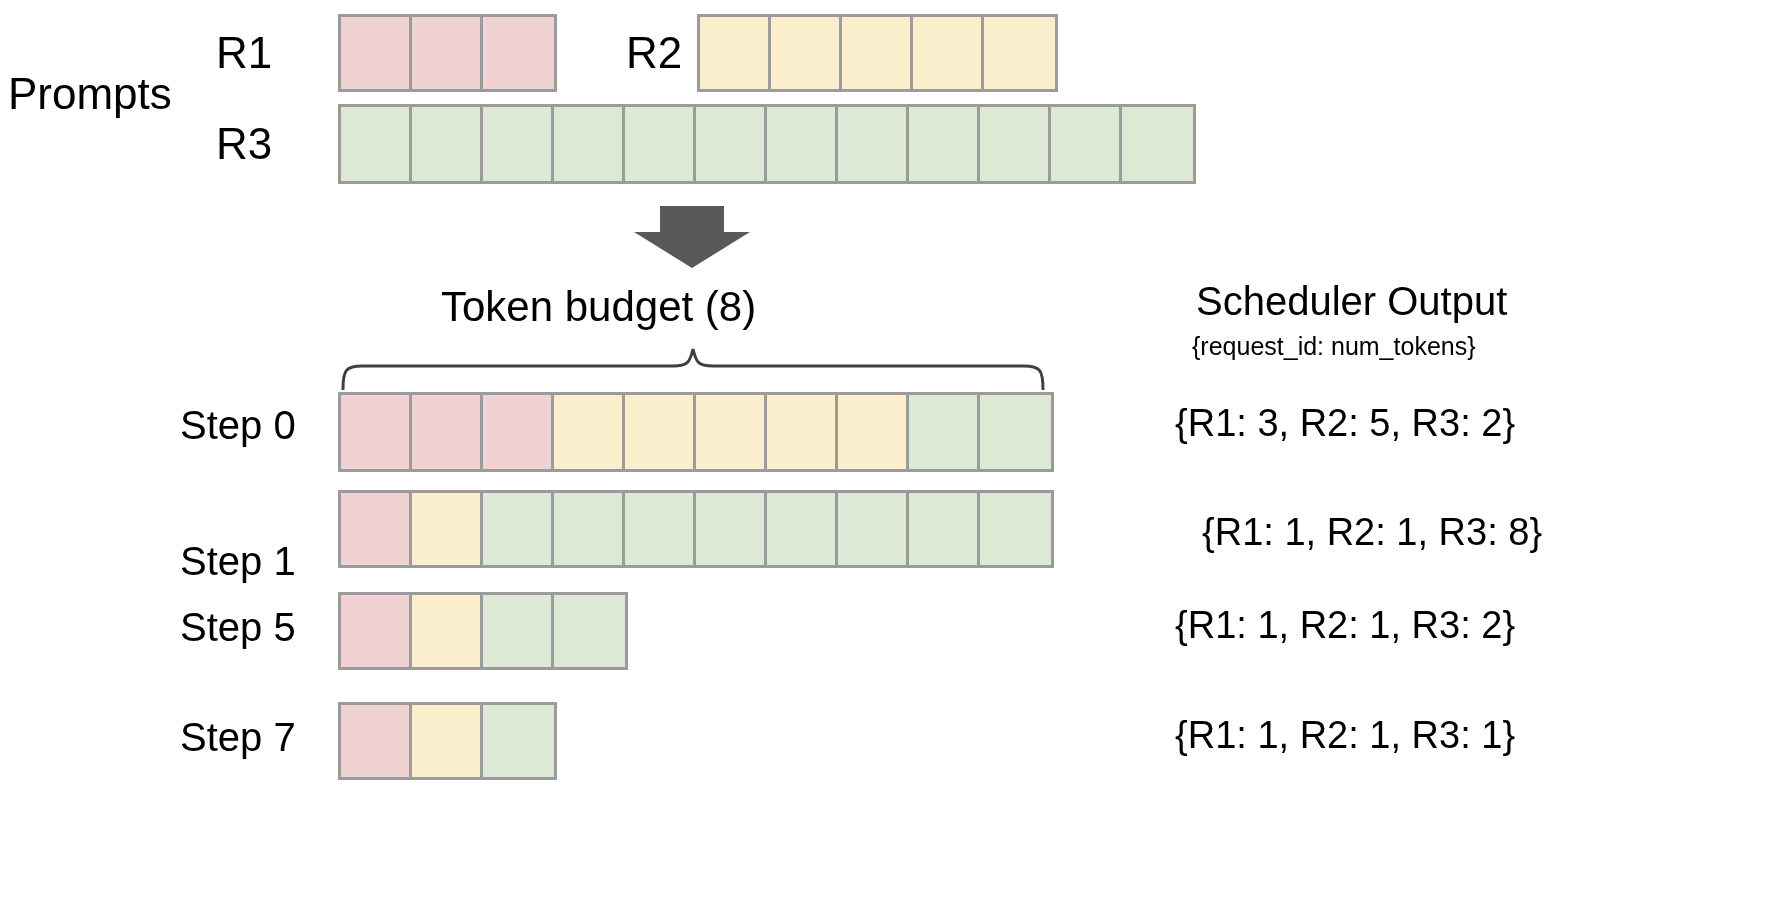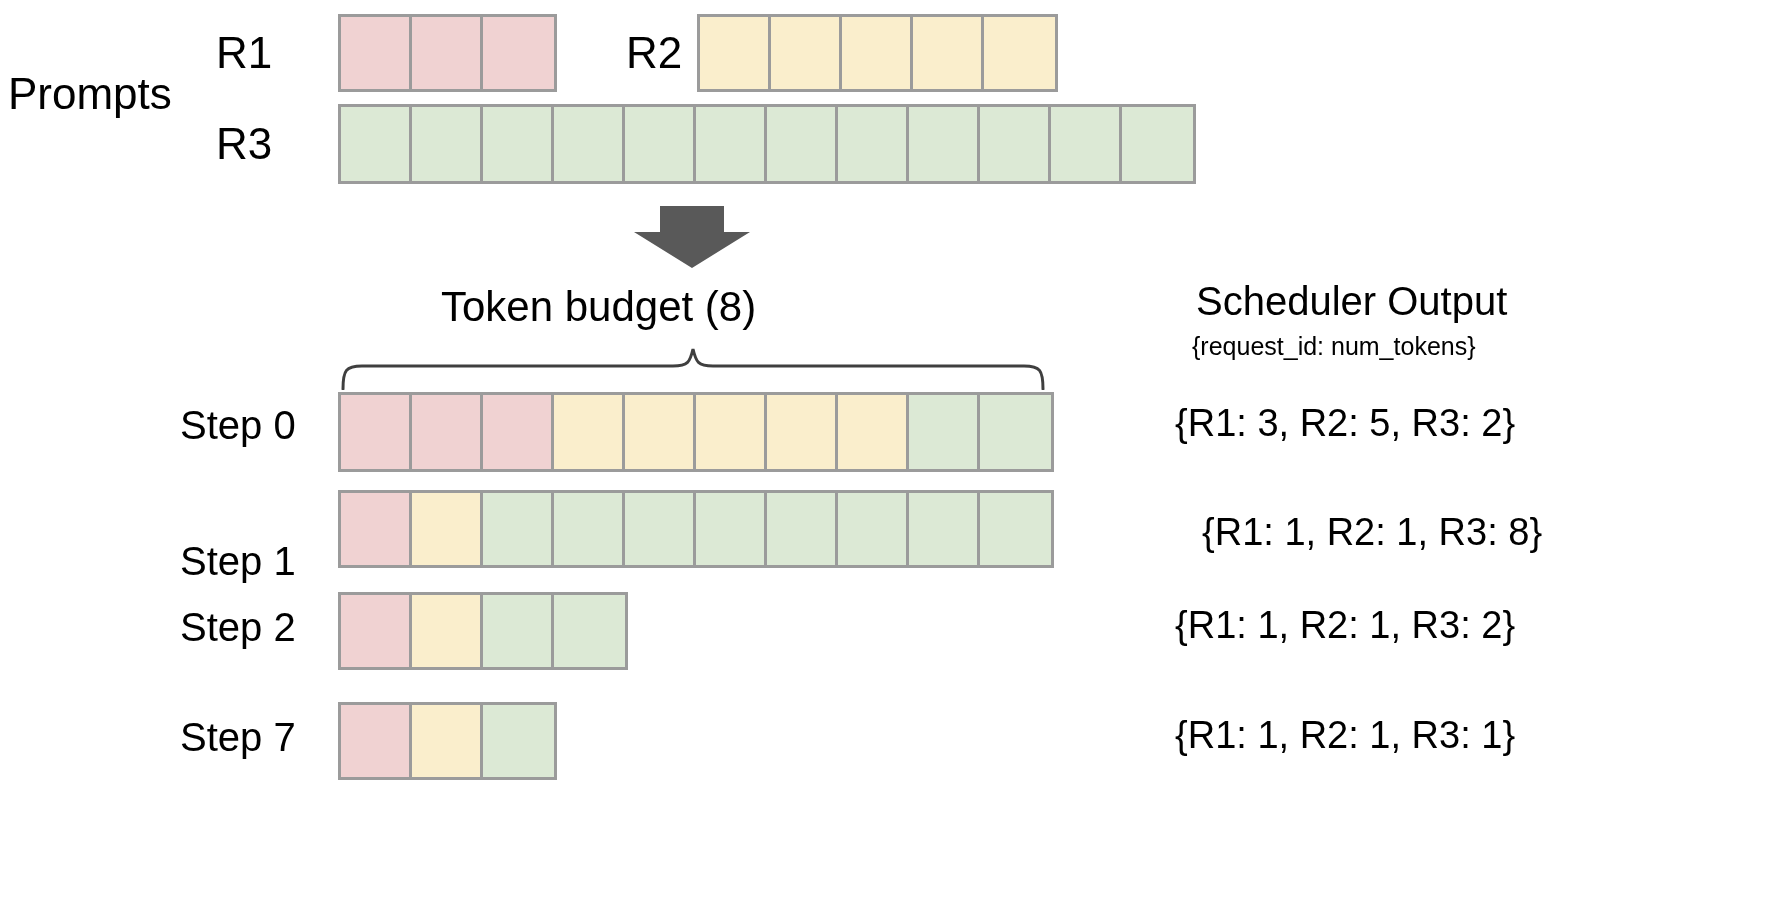--- a/index.html
+++ b/index.html
@@ -155,21 +155,21 @@
         <div class="cell c-r3" style="width: 71px;"></div>
         <div class="cell c-r3" style="width: 71px;"></div>
         <div class="cell c-r3" style="width: 71px;"></div>
         <div class="cell c-r3" style="width: 71px;"></div>
         <div class="cell c-r3" style="width: 71px;"></div>
         <div class="cell c-r3" style="width: 71px;"></div>
         <div class="cell c-r3" style="width: 71px;"></div>
         <div class="cell c-r3" style="width: 71px;"></div>
       </div>
       <div class="lbl out-label" style="top: 513px; margin-left: 27px;">{R1: 1, R2: 1, R3: 8}</div>
-      <div class="lbl step-label" style="left: 180px; top: 607px;">Step 2</div>
+      <div class="lbl step-label" style="left: 180px; top: 607px;">Step 5</div>
       <div class="strip" style="left: 338px; top: 592px; height: 78px; width: 290px;">
         <div class="cell c-r1" style="width: 71px;"></div>
         <div class="cell c-r2" style="width: 71px;"></div>
         <div class="cell c-r3" style="width: 71px;"></div>
         <div class="cell c-r3" style="width: 71px;"></div>
       </div>
       <div class="lbl out-label" style="top: 606px;">{R1: 1, R2: 1, R3: 2}</div>
       <div class="lbl step-label" style="left: 180px; top: 717px;">Step 7</div>
       <div class="strip" style="left: 338px; top: 702px; height: 78px; width: 219px;">
         <div class="cell c-r1" style="width: 71px;"></div>

